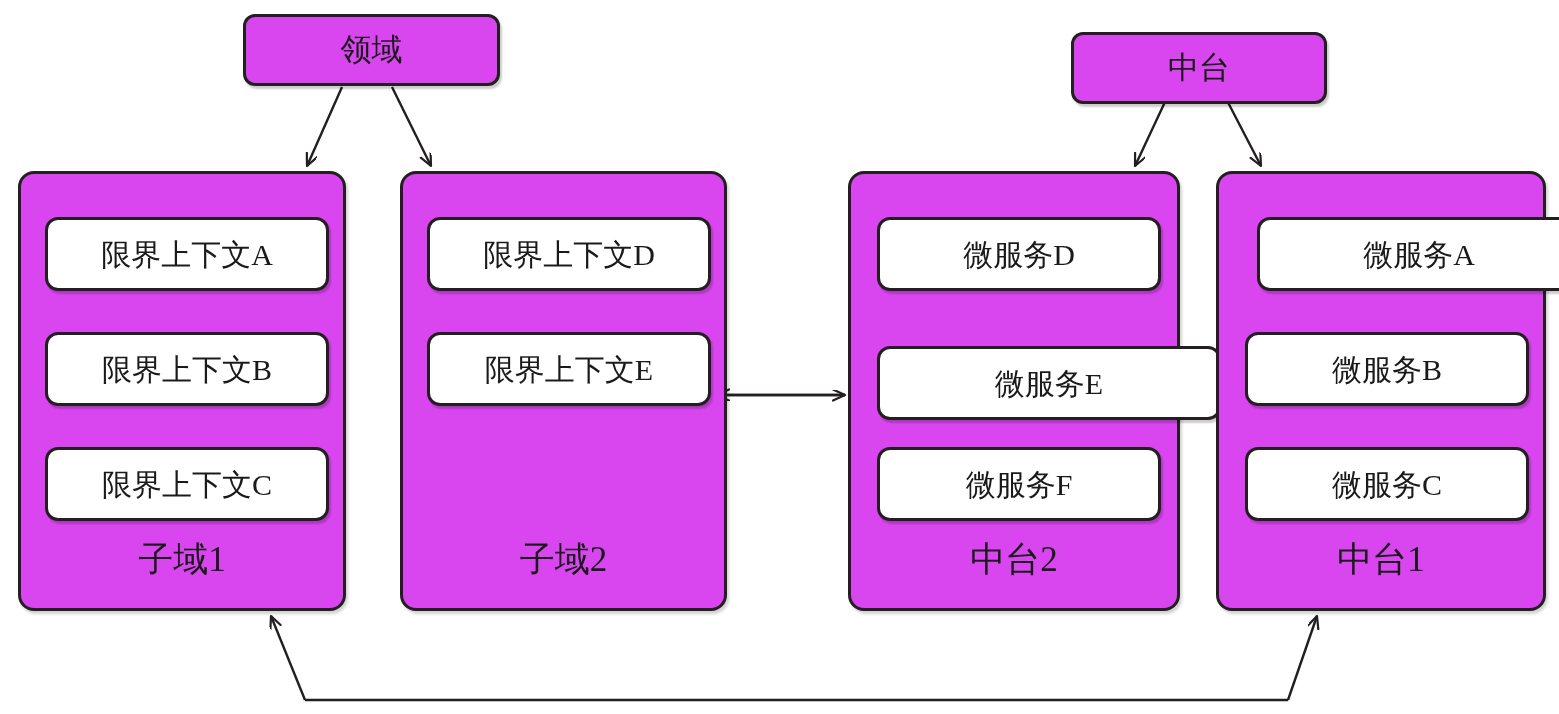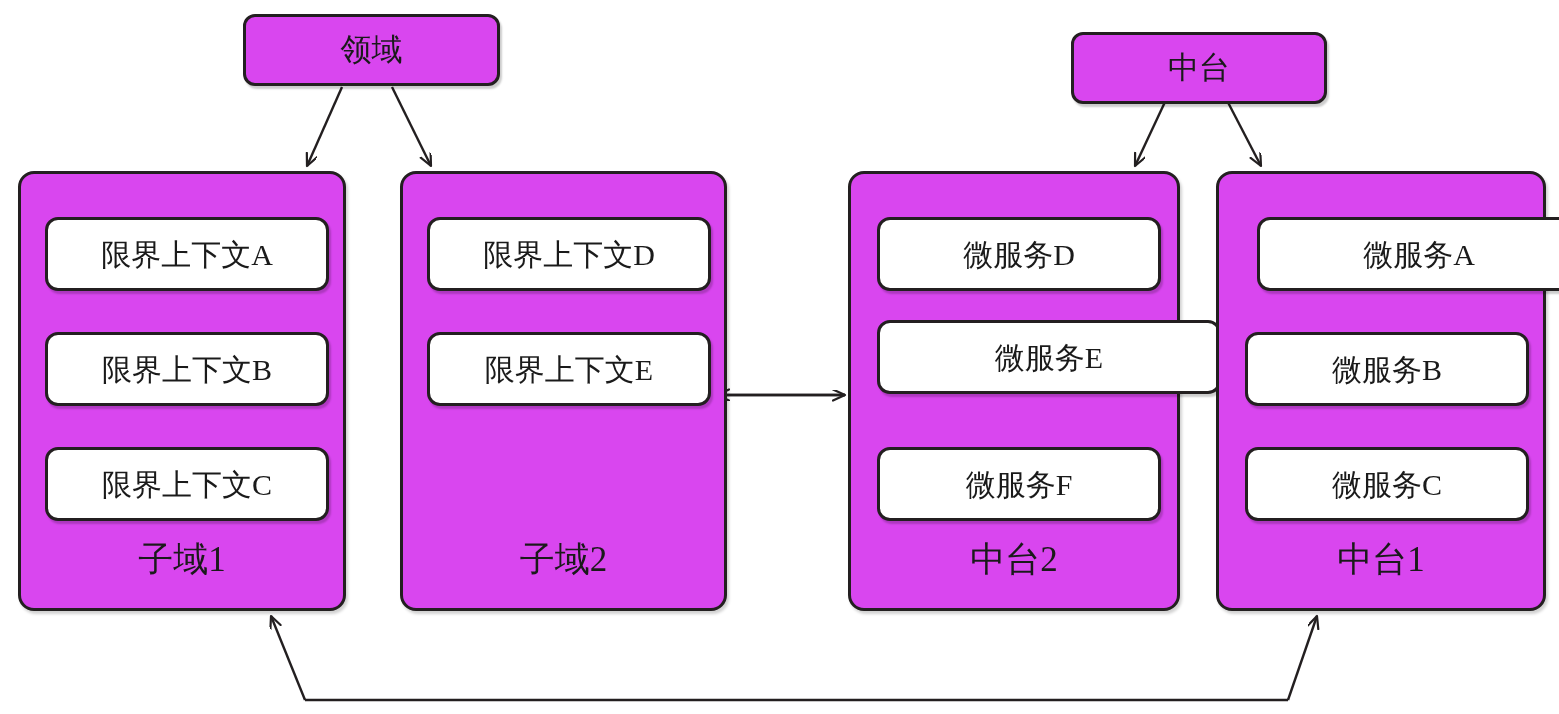--- a/index.html
+++ b/index.html
@@ -138,21 +138,21 @@
     <div class="child-node" style="left:24px; top:158px; width:284px; height:74px;">
       <span>限界上下文E</span>
     </div>
     <div class="container-label" style="top:367px;">子域2</div>
   </div>
 
   <div class="node container-node" style="left:848px; top:171px; width:332px; height:440px;">
     <div class="child-node" style="left:26px; top:43px; width:284px; height:74px;">
       <span>微服务D</span>
     </div>
-    <div class="child-node" style="left:26px; top:146px; width:344px; height:74px;">
+    <div class="child-node" style="left:26px; top:172px; width:344px; height:74px;">
       <span>微服务E</span>
     </div>
     <div class="child-node" style="left:26px; top:273px; width:284px; height:74px;">
       <span>微服务F</span>
     </div>
     <div class="container-label" style="top:367px;">中台2</div>
   </div>
 
   <div class="node container-node" style="left:1216px; top:171px; width:330px; height:440px;">
     <div class="child-node" style="left:38px; top:43px; width:324px; height:74px;">

